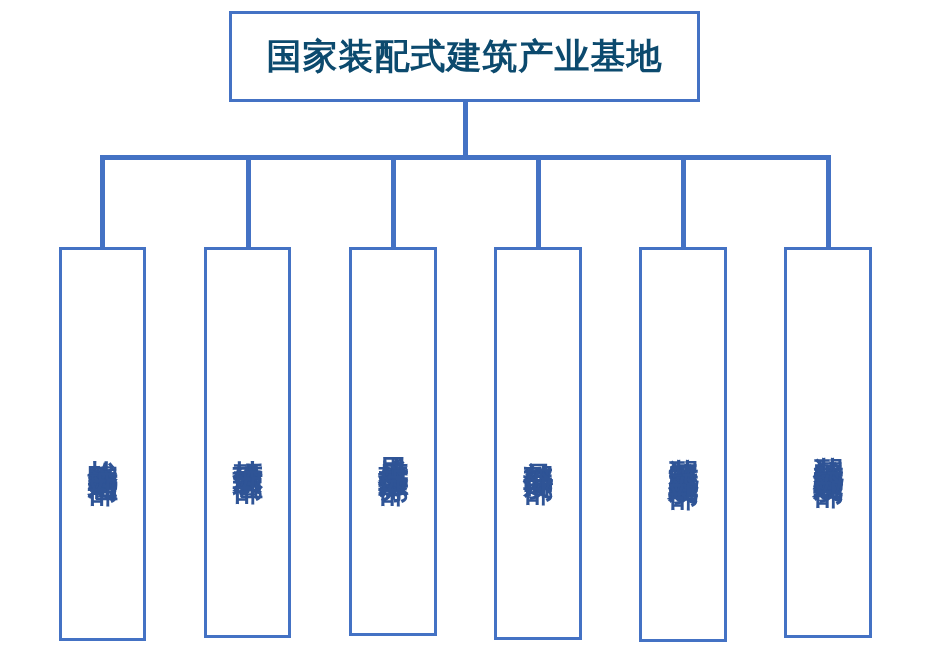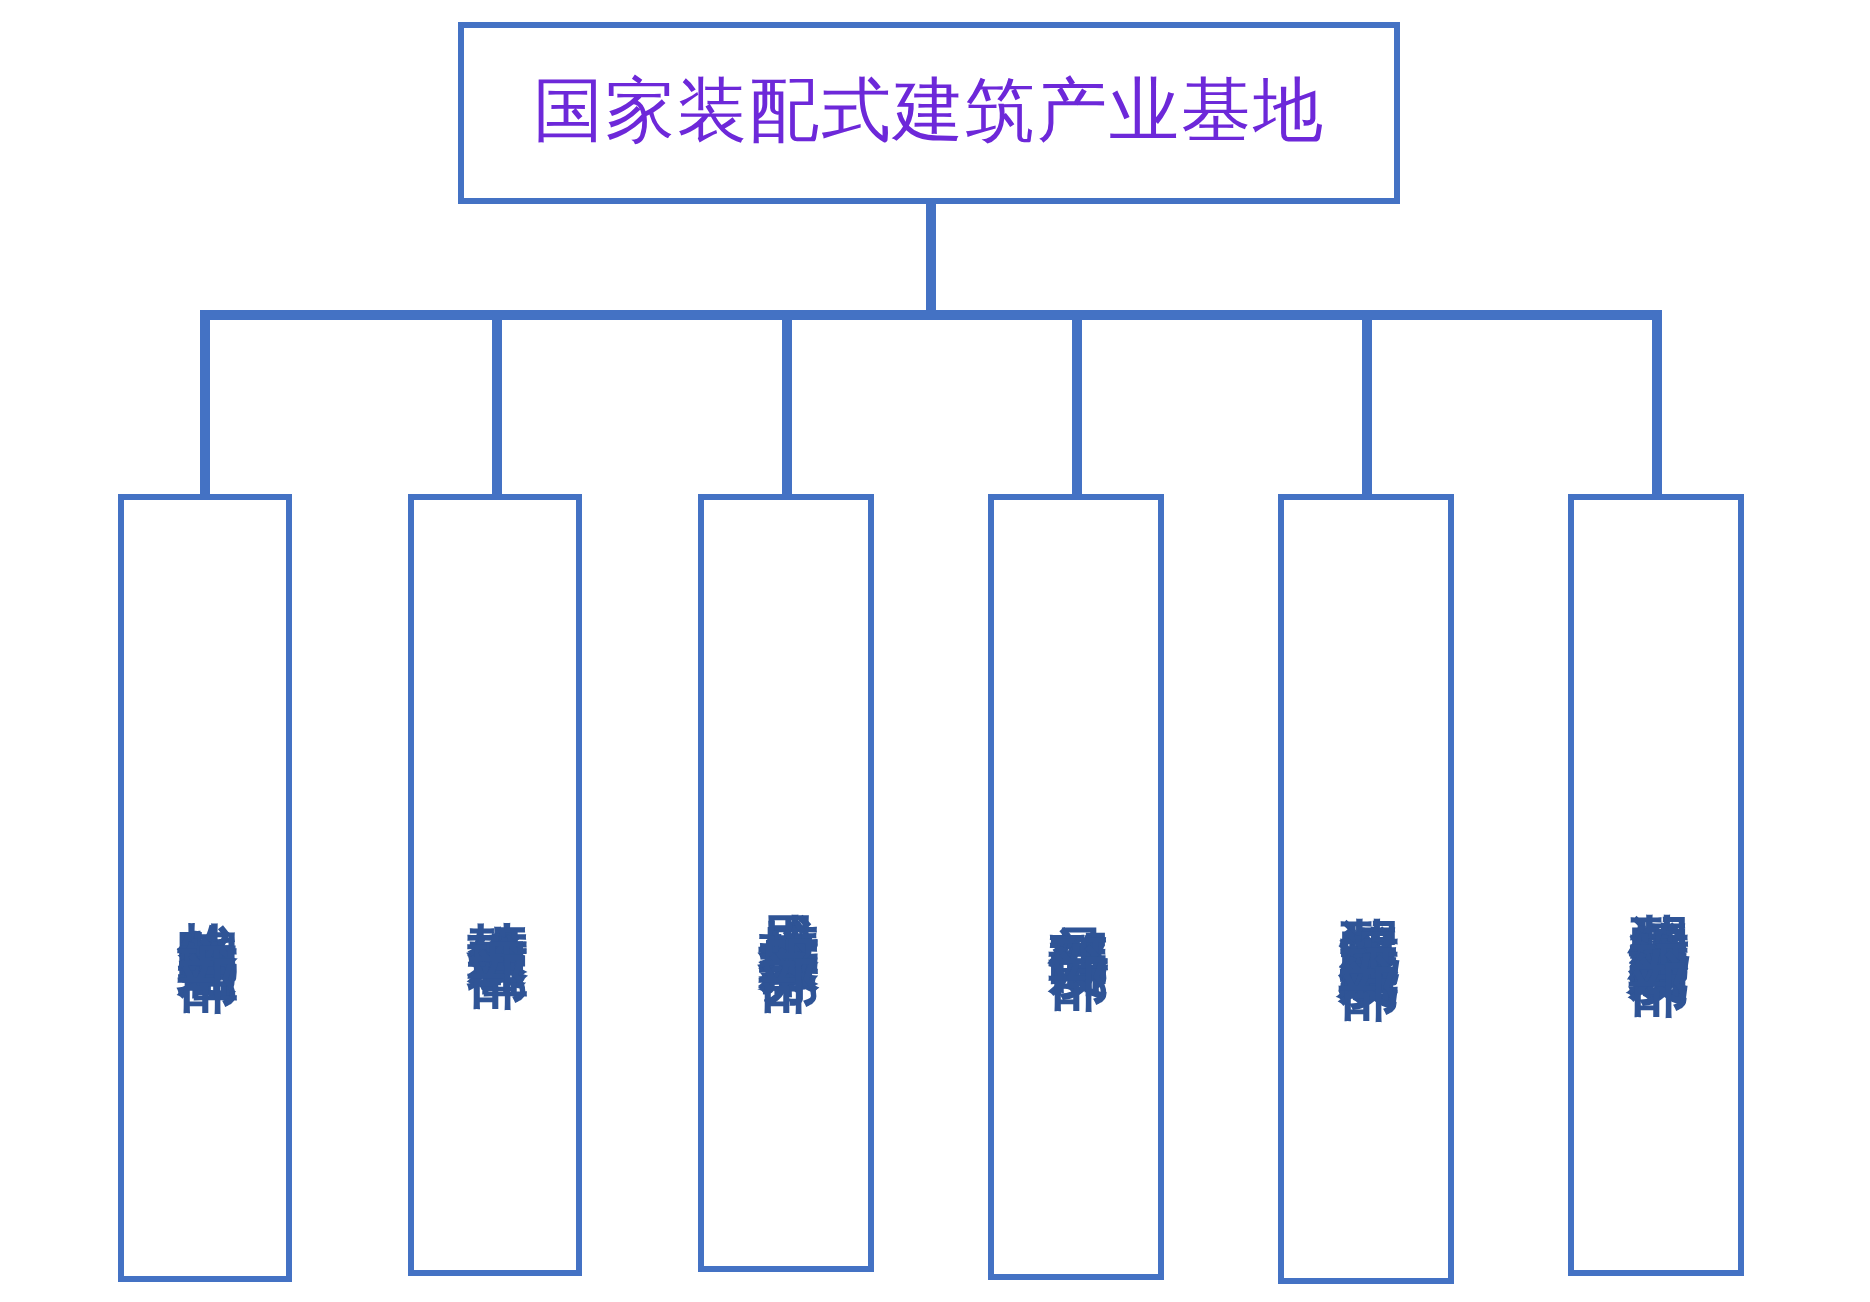--- a/index.html
+++ b/index.html
@@ -33,22 +33,22 @@
     height: 91px;
     box-sizing: border-box;
     border: 3px solid #4472c4;
     background: #ffffff;
     display: flex;
     align-items: center;
     justify-content: center;
   }
   .root-label {
     font-size: 35px;
-    font-weight: normal;
-    color: #6d28d9;
+    font-weight: bold;
+    color: #0c4a6e;
     letter-spacing: 1px;
     line-height: 1;
     white-space: nowrap;
     text-shadow: 0 0 2px #ffffff, 1px 1px 0 rgba(255,255,255,0.85);
   }
 
   
   .child-box {
     position: absolute;
     box-sizing: border-box;

